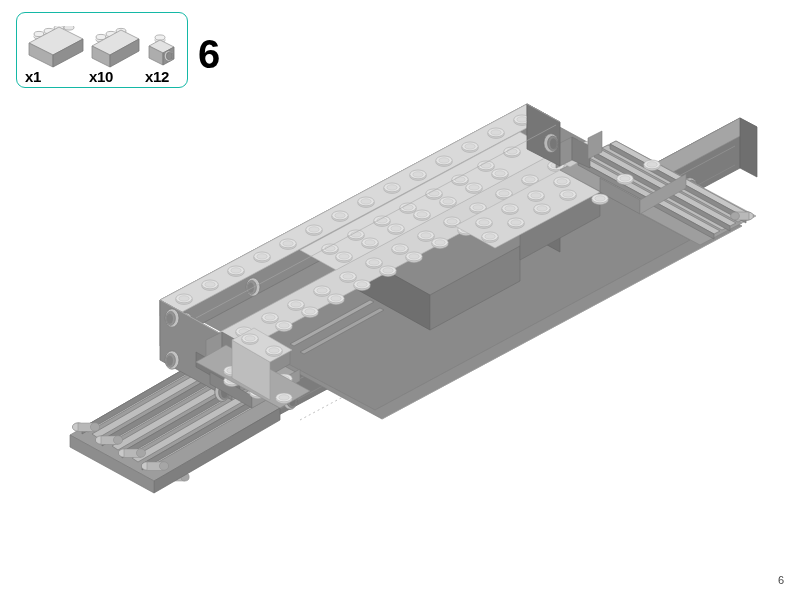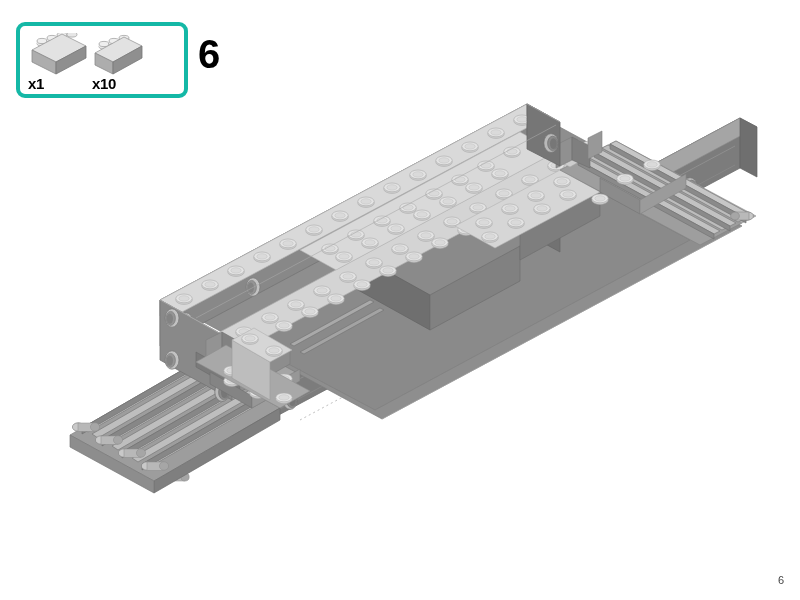--- a/index.html
+++ b/index.html
@@ -14,24 +14,24 @@
     position: relative;
     overflow: hidden;
     font-family: "Liberation Sans", sans-serif;
     -webkit-font-smoothing: antialiased;
   }
 
   
   #parts-callout {
     position: absolute;
     left: 16px;
-    top: 22px;
+    top: 12px;
     width: 172px;
     height: 76px;
-    border: 4px solid #14b8a6;
+    border: 1px solid #14b8a6;
     border-radius: 9px;
     background: #ffffff;
     box-sizing: border-box;
   }
   .part-slot {
     position: absolute;
     bottom: 2px;
   }
   .part-count {
     font-size: 15px;
@@ -132,20 +132,39 @@
           <ellipse cx="32" cy="5" rx="5" ry="2.6" fill="#efefef" stroke="#9a9a9a" stroke-width="0.7"></ellipse>
         </g>
         <polygon points="3,20 32,4 50,13 21,29" fill="#e2e2e2" stroke="#9a9a9a" stroke-width="0.8"></polygon>
         <polygon points="3,20 21,29 21,41 3,32" fill="#adadad" stroke="#8a8a8a" stroke-width="0.8"></polygon>
         <polygon points="21,29 50,13 50,25 21,41" fill="#8f8f8f" stroke="#777777" stroke-width="0.8"></polygon>
       </svg>
     </div>
     <div class="part-count">x10</div>
   </div>
 
+  <div class="part-slot" id="part-slot-2">
+    <div class="part-art">
+      <svg width="36" height="44" viewBox="0 0 36 44">
+
+        <ellipse cx="15" cy="14" rx="5" ry="2.6" fill="#e6e6e6" stroke="#9a9a9a" stroke-width="0.7"></ellipse>
+        <rect x="10" y="11.5" width="10" height="3" fill="#e6e6e6"></rect>
+        <ellipse cx="15" cy="11.5" rx="5" ry="2.6" fill="#efefef" stroke="#9a9a9a" stroke-width="0.7"></ellipse>
+
+        <polygon points="4,20 15,14 29,21 18,27" fill="#e2e2e2" stroke="#9a9a9a" stroke-width="0.8"></polygon>
+
+        <polygon points="4,20 18,27 18,39 4,32" fill="#adadad" stroke="#8a8a8a" stroke-width="0.8"></polygon>
+
+        <polygon points="18,27 29,21 29,33 18,39" fill="#8f8f8f" stroke="#777777" stroke-width="0.8"></polygon>
+        <ellipse cx="23.6" cy="30" rx="4.4" ry="5.2" fill="#c9c9c9" stroke="#7a7a7a" stroke-width="0.7"></ellipse>
+        <ellipse cx="24.3" cy="30" rx="3.0" ry="3.8" fill="#8b8b8b" stroke="#6f6f6f" stroke-width="0.6"></ellipse>
+      </svg>
+    </div>
+    <div class="part-count">x12</div>
+  </div>
 
 </div>
 
 <div id="step-number">6</div>
 
 <div id="model-figure">
 <svg width="800" height="600" viewBox="0 0 800 600" xmlns="http://www.w3.org/2000/svg">
   <defs>
 
     <g id="stud-lg">

